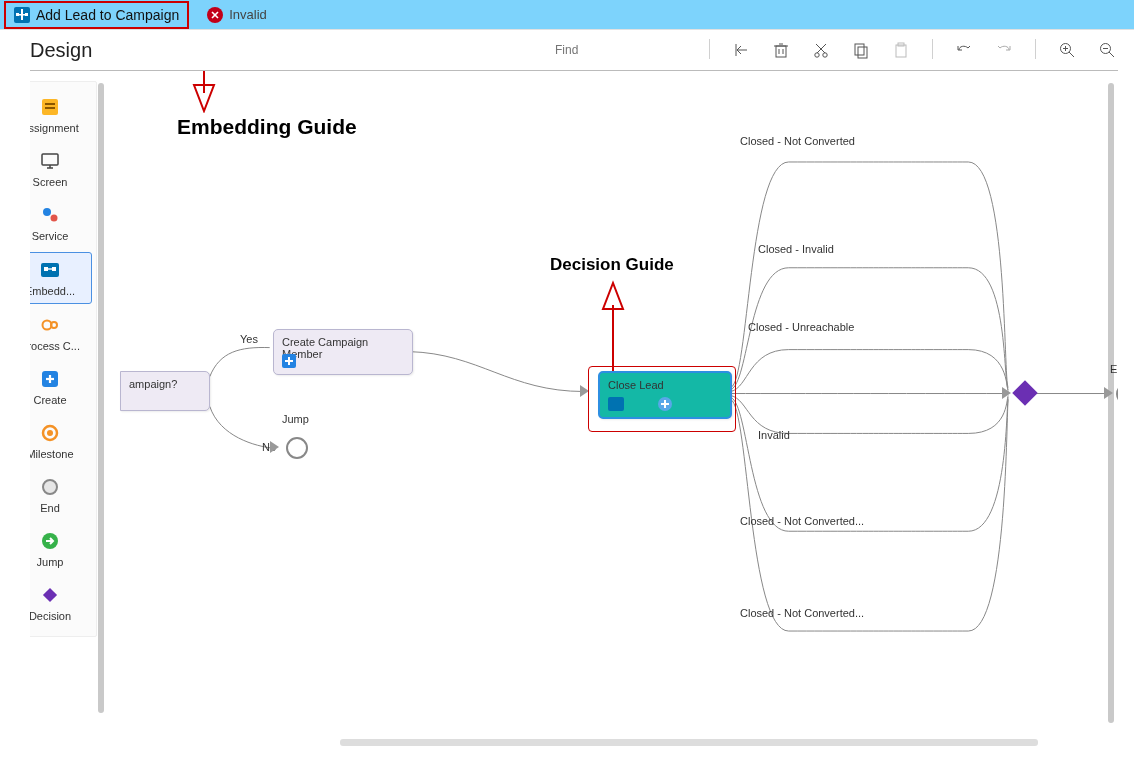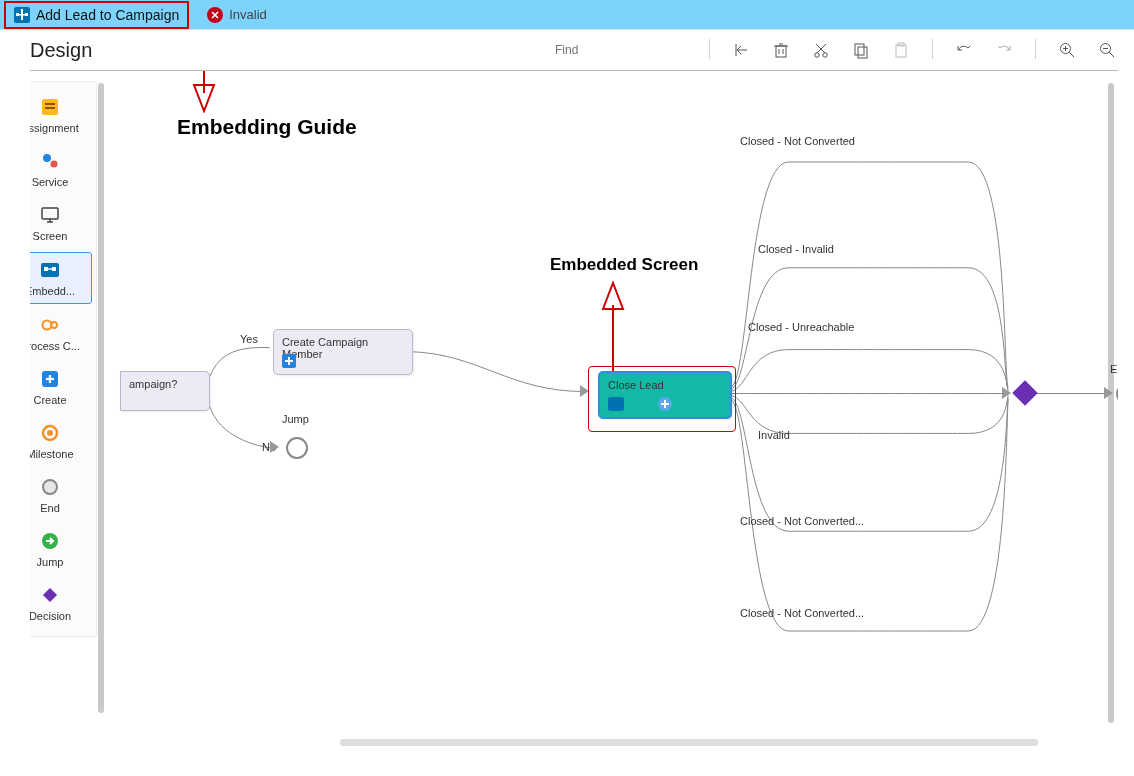--- a/index.html
+++ b/index.html
@@ -179,35 +179,35 @@
             <rect x="3" y="3" width="16" height="16" fill="#fcb626" rx="2"></rect>
             <line x1="6" y1="8" x2="16" y2="8" stroke="#8a5600" stroke-width="2"></line>
             <line x1="6" y1="12" x2="16" y2="12" stroke="#8a5600" stroke-width="2"></line>
           </svg>
         </span>
       <span class="pal-label">Assignment</span>
     </div>
     <div class="pal-item">
       <span class="pal-icon">
           <svg viewBox="0 0 22 22">
-            <circle cx="8" cy="8" r="4" fill="#2383e2"></circle>
-            <circle cx="15" cy="14" r="3.5" fill="#e2554a"></circle>
-          </svg>
-        </span>
-      <span class="pal-label">Service</span>
-    </div>
-    <div class="pal-item">
-      <span class="pal-icon">
-          <svg viewBox="0 0 22 22">
             <rect x="3" y="4" width="16" height="11" fill="none" stroke="#444" stroke-width="1.5" rx="1"></rect>
             <line x1="8" y1="18" x2="14" y2="18" stroke="#444" stroke-width="1.5"></line>
             <line x1="11" y1="15" x2="11" y2="18" stroke="#444" stroke-width="1.5"></line>
           </svg>
         </span>
       <span class="pal-label">Screen</span>
+    </div>
+    <div class="pal-item">
+      <span class="pal-icon">
+          <svg viewBox="0 0 22 22">
+            <circle cx="8" cy="8" r="4" fill="#2383e2"></circle>
+            <circle cx="15" cy="14" r="3.5" fill="#e2554a"></circle>
+          </svg>
+        </span>
+      <span class="pal-label">Service</span>
     </div>
     <div class="pal-item selected">
       <span class="pal-icon">
           <svg viewBox="0 0 22 22">
             <rect x="2" y="4" width="18" height="14" fill="#0072b1" rx="2"></rect>
             <rect x="5" y="8" width="4" height="4" fill="#fff"></rect>
             <rect x="13" y="8" width="4" height="4" fill="#fff"></rect>
             <line x1="9" y1="10" x2="13" y2="10" stroke="#fff" stroke-width="1.4"></line>
           </svg>
         </span>
@@ -272,21 +272,21 @@
 
   <div class="canvas">
 
     <div class="annot-big" style="left:40px; top:44px;margin-left:27px;">Embedding Guide</div>
 
     <svg class="red-arrow" style="left:80px; top:-44px; width:28px; height:86px;" viewBox="0 0 28 86">
       <line x1="14" y1="0" x2="14" y2="66" stroke="#c00" stroke-width="2"></line>
       <polygon points="4,58 24,58 14,84" fill="none" stroke="#c00" stroke-width="2"></polygon>
     </svg>
 
-    <div class="annot-big" style="left:440px; top:184px; font-size:17px;">Embedded Screen</div>
+    <div class="annot-big" style="left:440px; top:184px; font-size:17px;">Decision Guide</div>
     <svg class="red-arrow" style="left:490px; top:206px; width:26px; height:94px;" viewBox="0 0 26 94">
       <line x1="13" y1="94" x2="13" y2="28" stroke="#c00" stroke-width="2"></line>
       <polygon points="3,32 23,32 13,6" fill="none" stroke="#c00" stroke-width="2"></polygon>
     </svg>
 
     <svg class="edge" style="left:0; top:0; width:100%; height:100%;" viewBox="0 0 1010 660">
 
       <path d="M100 305 C110 280 130 275 160 276"></path>
 
       <path d="M100 335 C110 365 145 375 165 377"></path>

